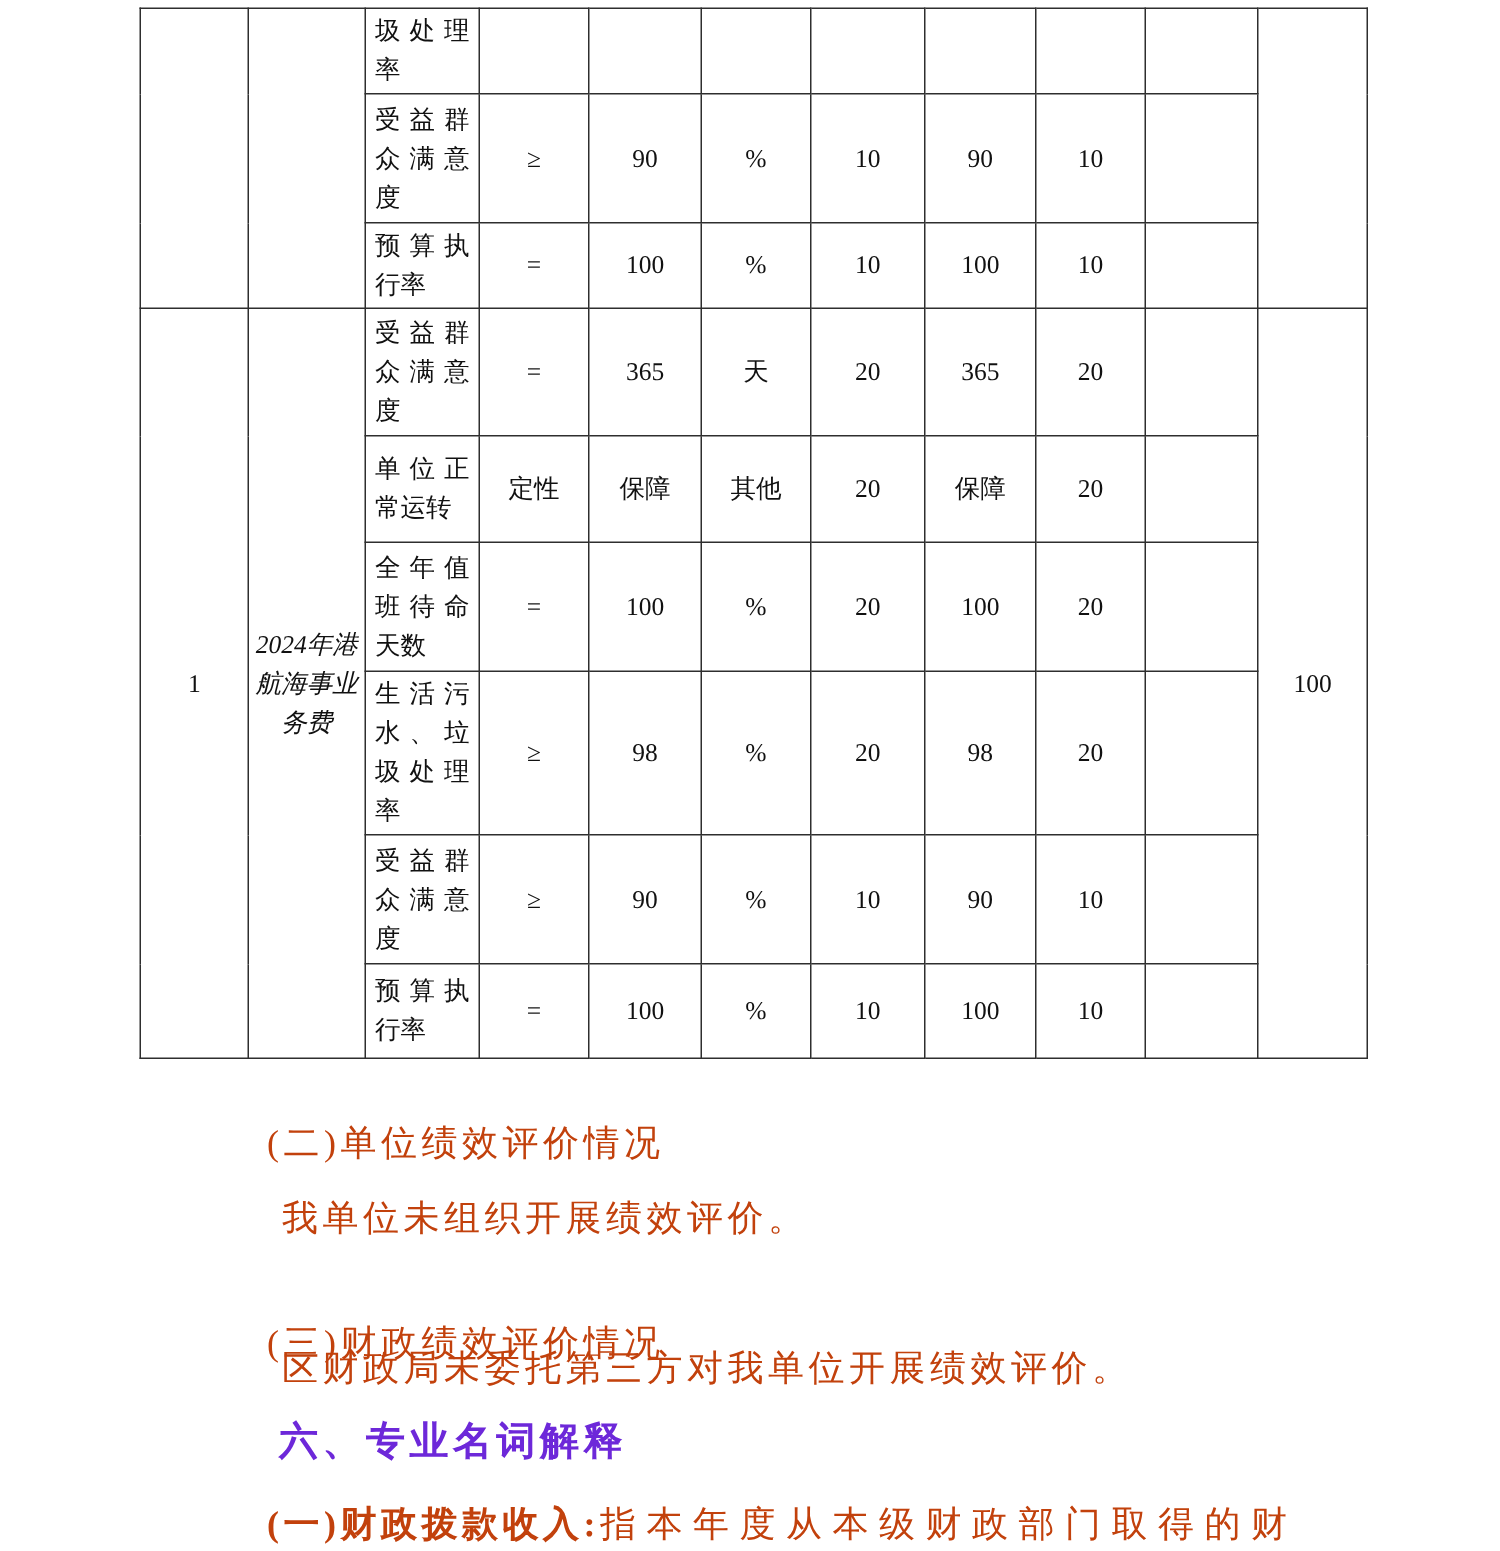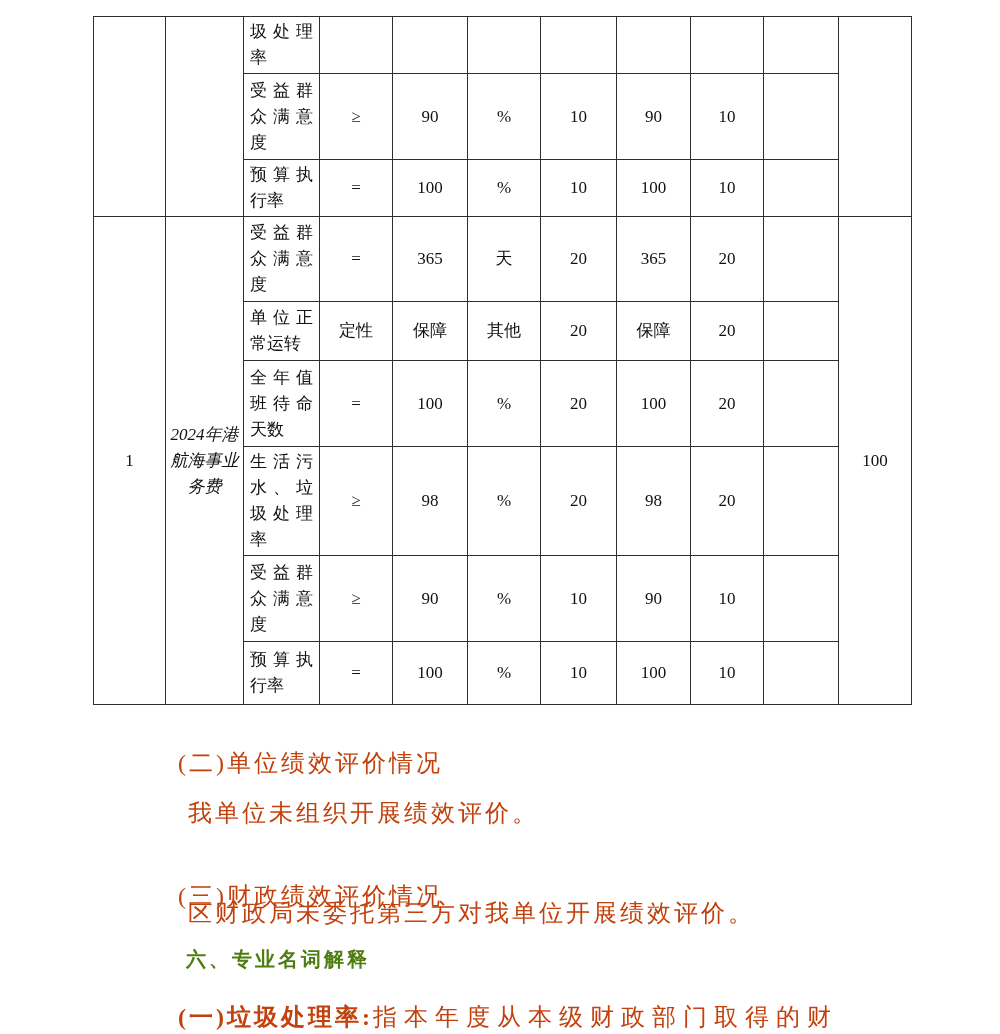--- a/index.html
+++ b/index.html
@@ -6,21 +6,21 @@
   body{
     width:1000px;height:1034px;
     background:#ffffff;
     position:relative;
     overflow:hidden;
     font-family:"Liberation Serif", serif;
     color:#1c1c1c;
   }
   
   table.perf{
-    position:absolute;left:93px;top:16px;
+    position:absolute;left:93px;top:5px;
     width:818px;
     border-collapse:collapse;
     table-layout:fixed;
   }
   table.perf td{
     border:1px solid #2e2e2e;
     padding:1px 5px;
     text-align:center;
     vertical-align:middle;
     font-size:17px;
@@ -32,43 +32,43 @@
     text-align:justify;
     text-justify:inter-character;
     padding:2px 6px;
   }
   table.perf td.proj{
     padding:2px 4px;
     font-style:italic;
   }
   
   tr.r1{height:55px;} tr.r2{height:86px;} tr.r3{height:56px;}
-  tr.r4{height:85px;} tr.r5{height:59px;} tr.r6{height:86px;}
+  tr.r4{height:85px;} tr.r5{height:71px;} tr.r6{height:86px;}
   tr.r7{height:108px;} tr.r8{height:86px;} tr.r9{height:63px;}
   
   .para{
     position:absolute;
     white-space:nowrap;
     font-size:24px;
     letter-spacing:3px;
     line-height:32px;
     color:#c2410c;
   }
   .para.kai-head{left:178px;}
   .para.kai-body{left:188px;}
   .head-bold{
     position:absolute;
     left:186px;
     white-space:nowrap;
-    font-family:Liberation Mono, monospace;
+    font-family:Liberation Serif, serif;
     font-weight:bold;
-    font-size:20px;
+    font-size:26px;
     letter-spacing:3px;
     line-height:34px;
-    color:#4d7c0f;
+    color:#6d28d9;
   }
   .term-label{
     font-weight:600;
     letter-spacing:3px;
   }
   .term-text{
     letter-spacing:7px;
   }
 </style>
 </head>
@@ -186,13 +186,13 @@
     <td></td>
   </tr>
 </tbody>
   </table>
 
 <div class="para kai-head" style="top:747px">(二)单位绩效评价情况</div>
 <div class="para kai-body" style="top:797px">我单位未组织开展绩效评价。</div>
 <div class="para kai-head" style="top:880px">(三)财政绩效评价情况</div>
 <div class="para kai-body" style="top:897px">区财政局未委托第三方对我单位开展绩效评价。</div>
 <div class="head-bold" style="top:944px">六、专业名词解释</div>
-<div class="para kai-head" style="top:1001px"><span class="term-label">(一)垃圾处理率:</span><span class="term-text">指本年度从本级财政部门取得的财</span></div>
+<div class="para kai-head" style="top:1001px"><span class="term-label">(一)财政拨款收入:</span><span class="term-text">指本年度从本级财政部门取得的财</span></div>
 
 </body></html>

